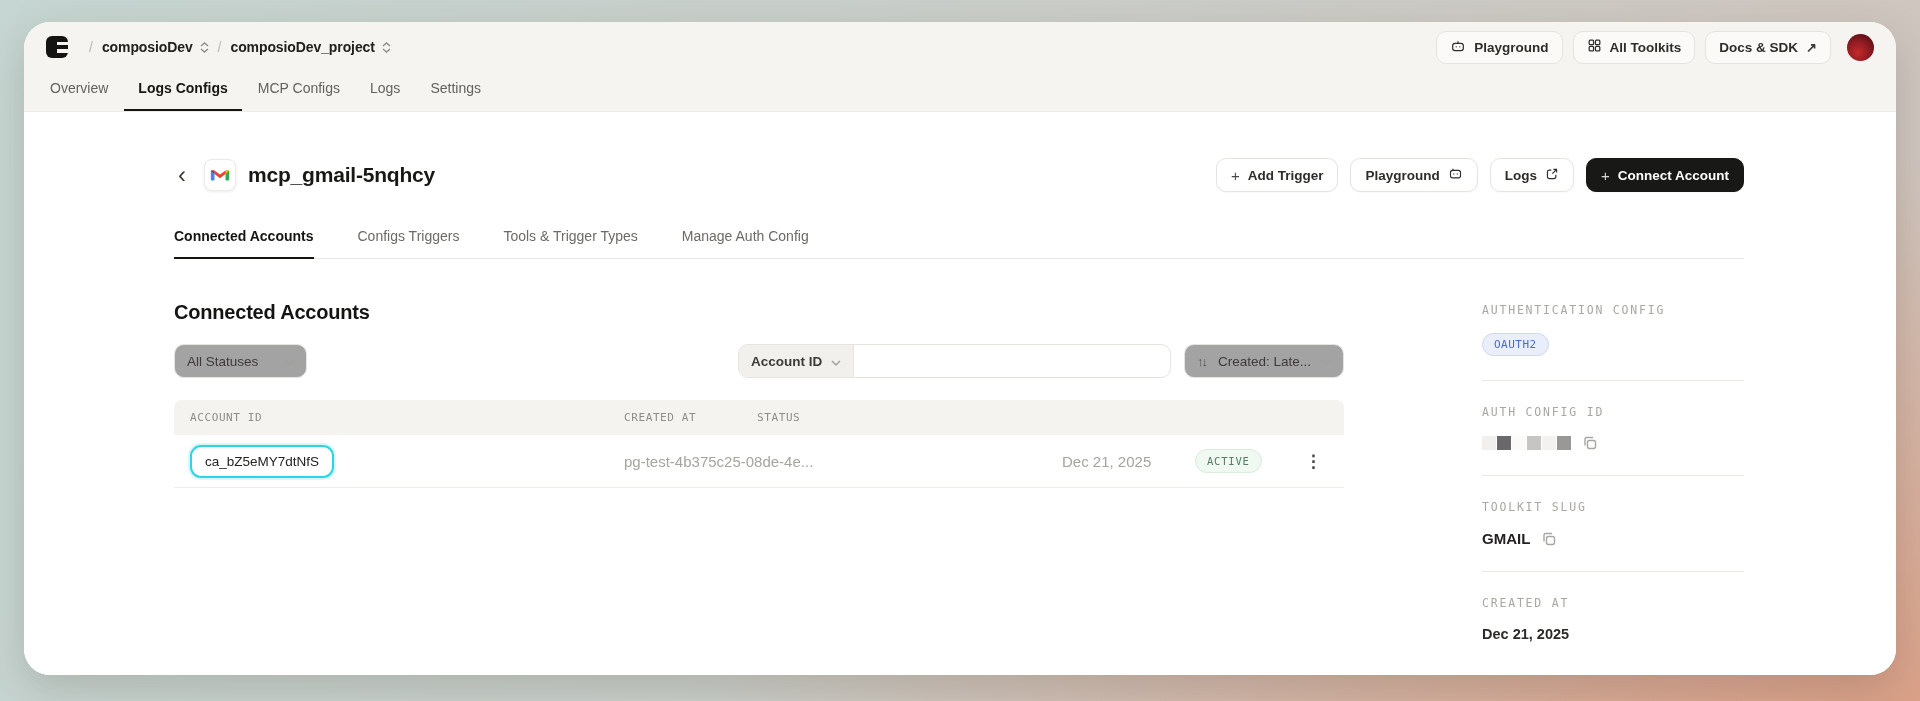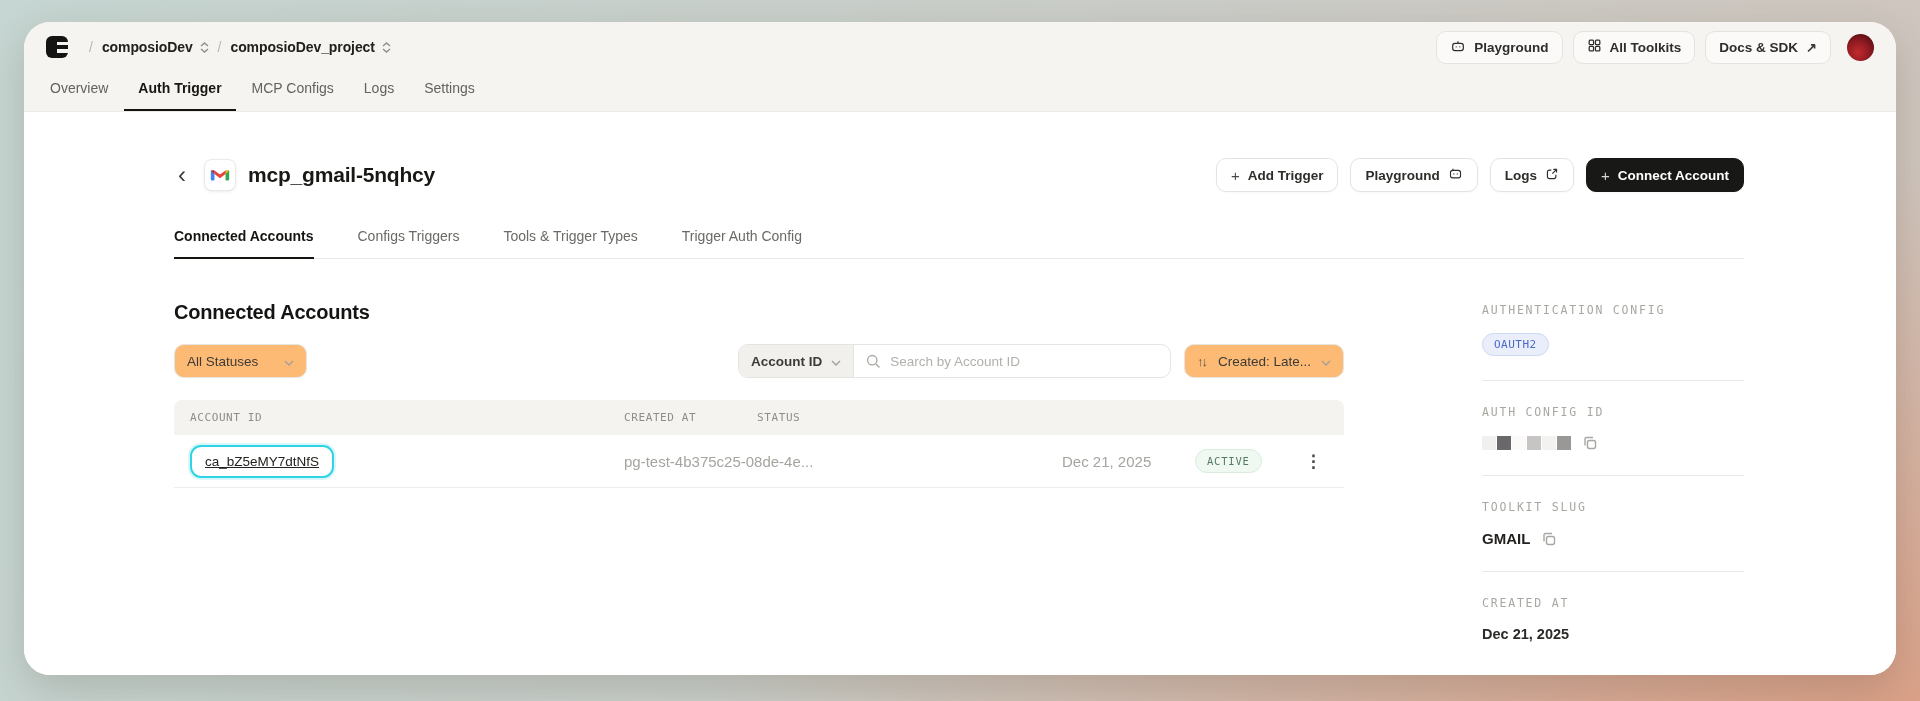--- a/index.html
+++ b/index.html
@@ -74,21 +74,21 @@
   .main { display:flex; margin-top:42px; }
   .left-col { width:1170px; }
   .right-col { width:262px; margin-left:auto; padding-top:2px; }
 
   .section-heading { font-size:20px; font-weight:700; color:#141412; letter-spacing:-.2px; margin-bottom:20px; }
 
   
   .filter-row { display:flex; align-items:center; margin-bottom:22px; }
   .select {
     height:34px; display:inline-flex; align-items:center; gap:10px; padding:0 12px;
-    background:#fdba74; border:1px solid #e6e4e0; border-radius:10px; font-size:13.5px; color:#3c3b38; cursor:pointer;
+    background:#a3a3a3; border:1px solid #e6e4e0; border-radius:10px; font-size:13.5px; color:#3c3b38; cursor:pointer;
   }
   .select.statuses { width:133px; justify-content:space-between; }
   .search-group { margin-left:auto; display:flex; height:34px; width:433px; border:1px solid #e6e4e0; border-radius:10px; overflow:hidden; background:#fff; }
   .field-seg {
     background:#f2f0ed; border-right:1px solid #e6e4e0; display:flex; align-items:center; gap:9px;
     padding:0 12px; font-size:13.5px; font-weight:600; color:#3c3b38; cursor:pointer; white-space:nowrap;
   }
   .search-box { position:relative; flex:1; }
   .search-box svg { position:absolute; left:11px; top:8px; }
   .search-box input {
@@ -106,21 +106,21 @@
     font-size:11px; letter-spacing:.6px; color:#8e8d88;
   }
   .t-row { display:flex; align-items:center; height:53px; border-bottom:1px solid #eeedea; }
   .c1 { width:450px; padding-left:16px; }
   .c2 { width:438px; }
   .c3 { width:133px; }
   .c4 { flex:1; display:flex; align-items:center; }
   .cell-dim { font-size:15px; color:#a5a49f; }
   .id-pill {
     display:inline-block; padding:7px 13px; border:2px solid var(--accent-highlight); border-radius:11px;
-    font-size:13.5px; color:#232320; background:#fff; box-shadow:0 0 0 2px rgba(47,212,228,.18);text-decoration:underline;
+    font-size:13.5px; color:#232320; background:#fff; box-shadow:0 0 0 2px rgba(47,212,228,.18);
   }
   .status-badge {
     font-size:10.5px; letter-spacing:.8px; color:var(--status-active-text); background:var(--status-active-bg);
     border:1px solid #d9ecdd; border-radius:999px; padding:5px 11px;
   }
   .kebab { margin-left:auto; margin-right:22px; font-size:17px; color:#454440; cursor:pointer; font-weight:700; }
 
   
   .side-label { font-size:11.5px; letter-spacing:1.8px; color:#a8a7a1; margin-bottom:16px; }
   .pill-oauth {
@@ -193,21 +193,21 @@
         <button class="tb-btn">
           <span>Docs &amp; SDK</span>
           <span class="arrow-glyph">↗</span>
         </button>
         <div class="avatar"></div>
       </div>
     </div>
 
     <div class="nav-tabs">
       <div class="nav-tab">Overview</div>
-      <div class="nav-tab active">Auth Trigger</div>
+      <div class="nav-tab active">Logs Configs</div>
       <div class="nav-tab">MCP Configs</div>
       <div class="nav-tab">Logs</div>
       <div class="nav-tab">Settings</div>
     </div>
   </div>
 
   <div class="content">
 
     <div class="title-row">
       <span class="back-btn">‹</span>
@@ -252,21 +252,21 @@
           <span class="plus">+</span>
           <span>Connect Account</span>
         </button>
       </div>
     </div>
 
     <div class="sub-tabs">
       <div class="sub-tab active">Connected Accounts</div>
       <div class="sub-tab">Configs Triggers</div>
       <div class="sub-tab">Tools &amp; Trigger Types</div>
-      <div class="sub-tab">Trigger Auth Config</div>
+      <div class="sub-tab">Manage Auth Config</div>
     </div>
 
     <div class="main">
       <div class="left-col">
         <h2 class="section-heading">Connected Accounts</h2>
 
         <div class="filter-row">
           <div class="select statuses">
             <span>All Statuses</span>
             <span>
@@ -277,29 +277,20 @@
           </div>
 
           <div class="search-group">
             <div class="field-seg">
               <span>Account ID</span>
               <span>
                 <svg width="10" height="6" viewBox="0 0 10 6">
                     <polyline points="1,1 5,5 9,1" fill="none" stroke="#a1a09b" stroke-width="1.4"></polyline>
                   </svg>
               </span>
-            </div>
-            <div class="search-box">
-              <span>
-                <svg width="17" height="17" viewBox="0 0 20 20" fill="none" stroke="#a9a8a3" stroke-width="1.6">
-                  <circle cx="8.5" cy="8.5" r="5.5"></circle>
-                    <path d="M13 13 L17 17"></path>
-                </svg>
-              </span>
-              <input type="text" placeholder="Search by Account ID" value="" style="">
             </div>
           </div>
 
           <div class="select sort-btn">
             <span class="sort-glyph">↑↓</span>
             <span>Created: Late...</span>
             <span>
               <svg width="10" height="6" viewBox="0 0 10 6">
                   <polyline points="1,1 5,5 9,1" fill="none" stroke="#a1a09b" stroke-width="1.4"></polyline>
                 </svg>

